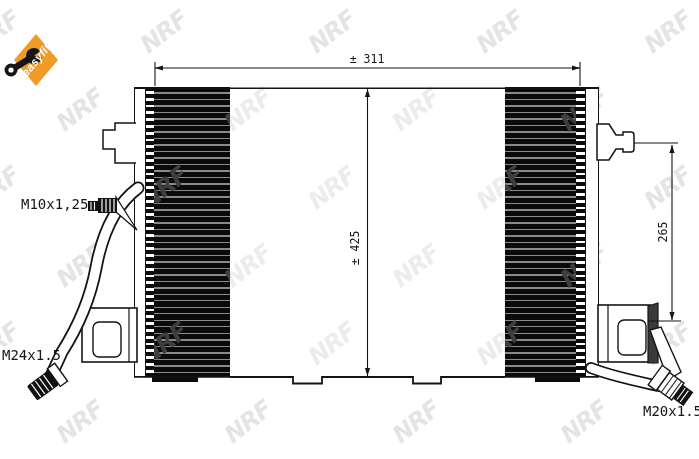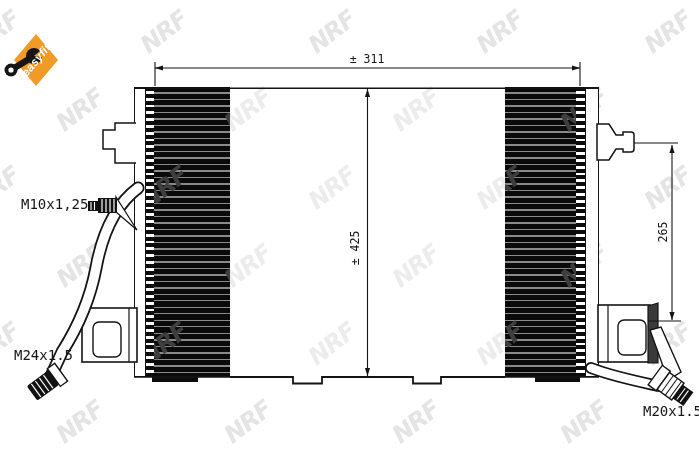--- a/index.html
+++ b/index.html
@@ -45,21 +45,21 @@
     position:absolute;z-index:40;color:#161616;
     font-family:"DejaVu Sans Mono", monospace;
     white-space:nowrap;
   }
   .dim-label{font-size:11.5px;}
   .port-label{font-size:14px;}
   #lbl-615{left:317px;top:52px;width:100px;text-align:center;}
   #lbl-425{left:325px;top:241px;width:60px;height:14px;text-align:center;transform:rotate(-90deg);}
   #lbl-265{left:633px;top:225px;width:60px;height:14px;text-align:center;transform:rotate(-90deg);}
   #lbl-m10{left:21px;top:196px;}
-  #lbl-m24{left:14px;top:347px;text-align:center;}
+  #lbl-m24{left:2px;top:347px;text-align:center;}
   #lbl-m20{left:643px;top:403px;}
   
   #easyfit-badge{left:0;top:30px;width:64px;height:62px;z-index:50;}
   #easyfit-text{
     position:absolute;left:10px;top:54px;width:52px;height:12px;z-index:51;
     color:#ffffff;font-style:italic;font-weight:bold;font-size:11.5px;letter-spacing:.3px;
     text-align:center;transform:rotate(-50deg);
   }
 </style>
 </head>

